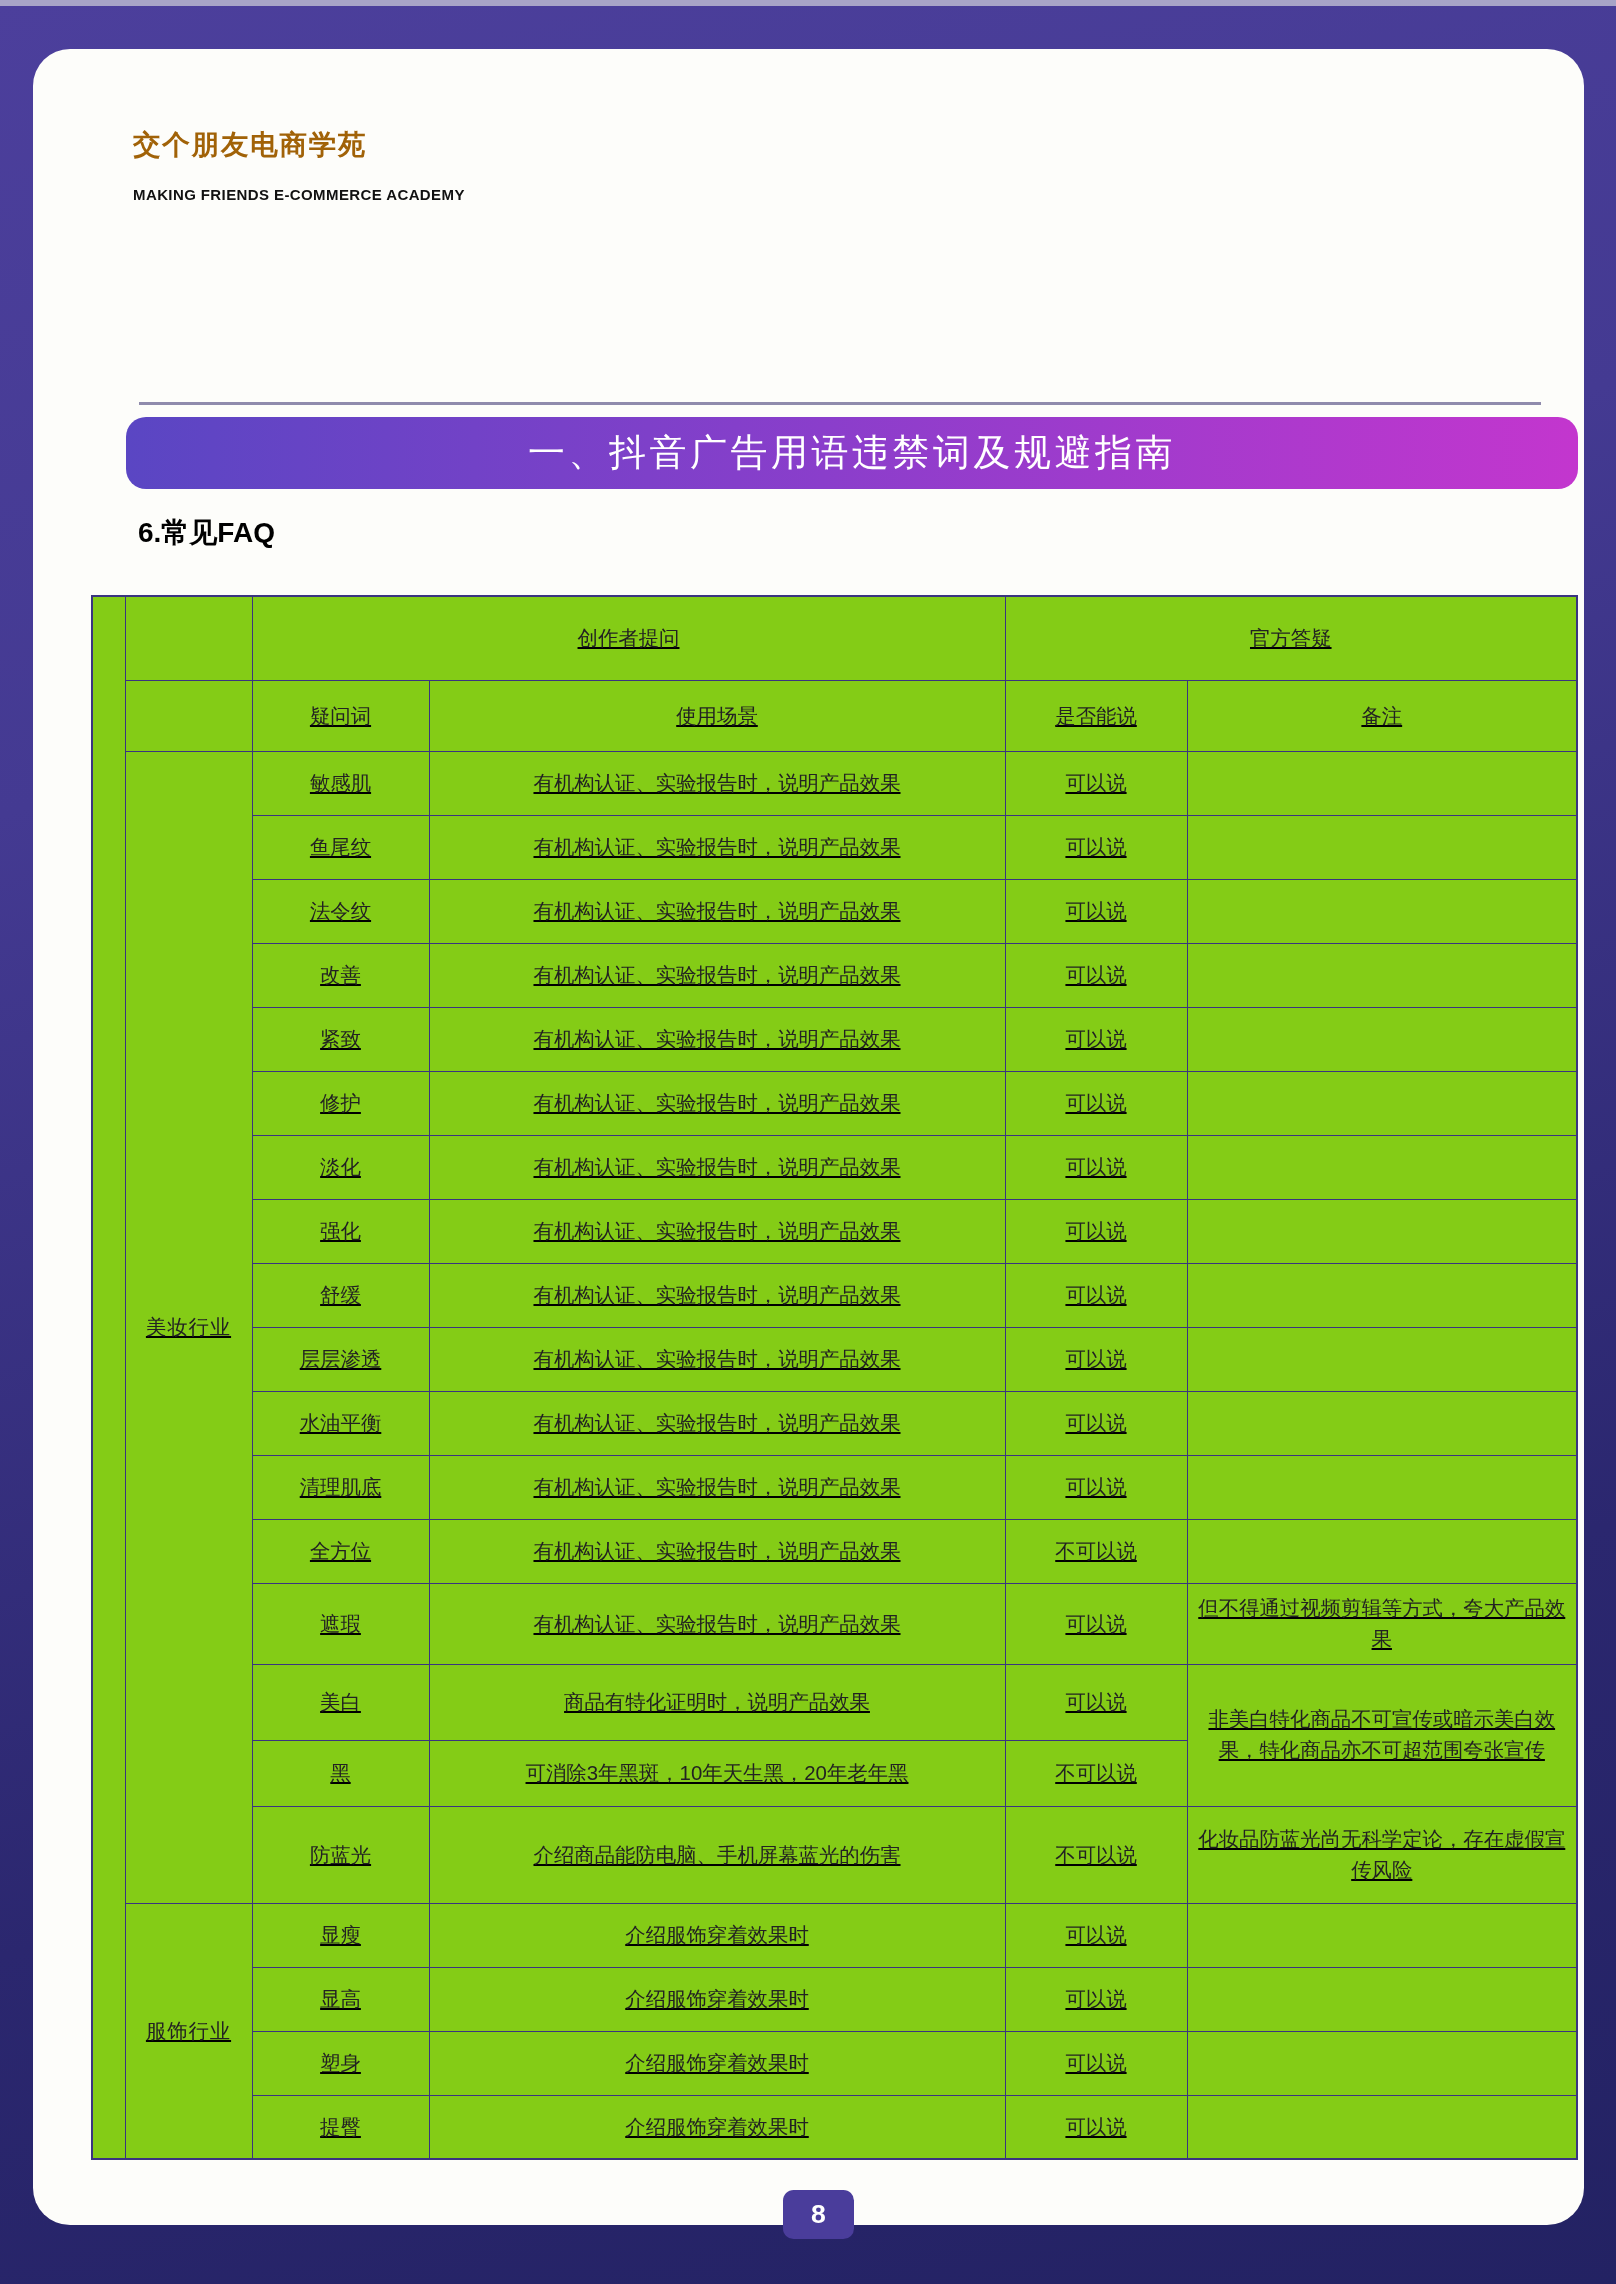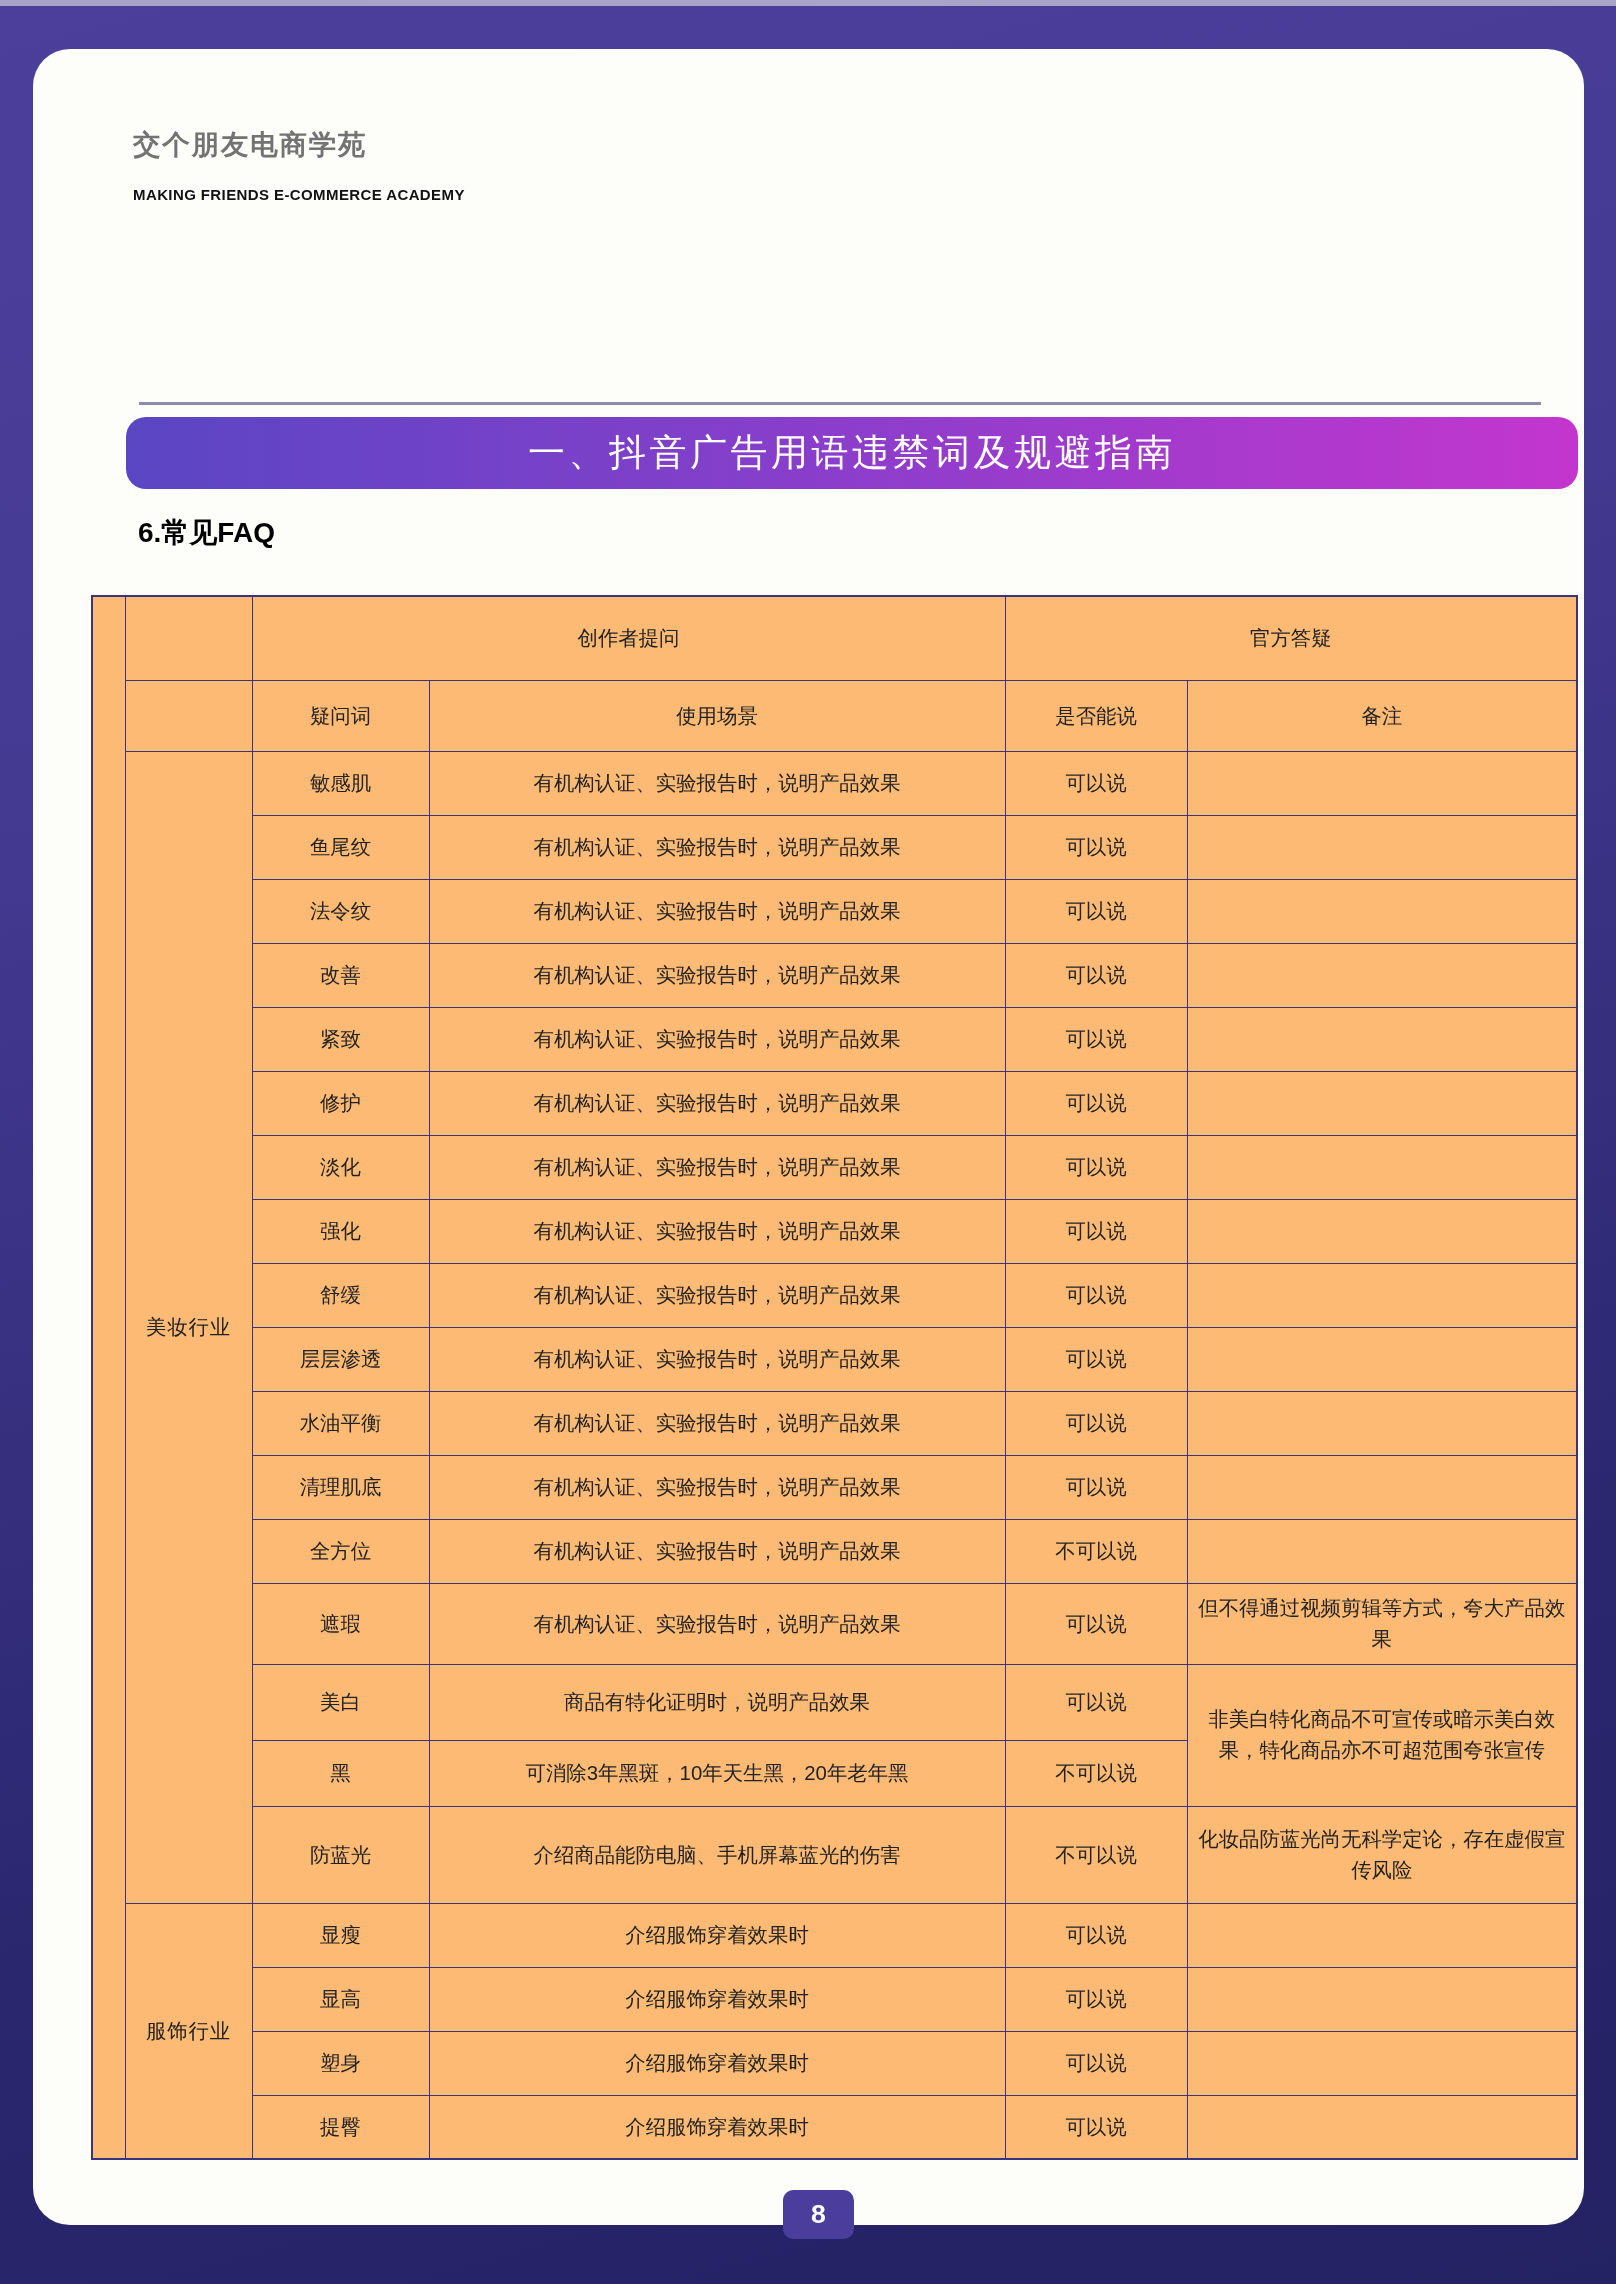--- a/index.html
+++ b/index.html
@@ -18,39 +18,40 @@
     position:relative;
     font-family:"Liberation Sans","DejaVu Sans",sans-serif;
     background:linear-gradient(165deg,var(--bg-from) 0%,#443a92 30%,#2b276f 72%,var(--bg-to) 100%);
   }
   .top-strip{position:absolute;left:0;top:0;width:1616px;height:6.2px;background:#b9b6cf;opacity:.85;}
   .card{
     position:absolute;left:33px;top:49px;width:1551px;height:2176px;
     background:#fdfdfa;border-radius:37px;
   }
   .logo{position:absolute;left:100px;top:78px;}
-  .logo-cn{font-size:27.5px;font-weight:bold;color:#737373;letter-spacing:1.8px;}
+  .logo-cn{font-size:27.5px;font-weight:bold;color:#a16207;letter-spacing:1.8px;}
   .logo-en{font-size:15px;font-weight:bold;color:#111;margin-top:23px;letter-spacing:0.4px;}
   .title{
     position:absolute;left:33px;top:205px;width:1551px;
     text-align:center;font-size:58px;font-weight:900;color:var(--accent);
     letter-spacing:2.7px;
   }
   .title-rule{position:absolute;left:106px;top:353px;width:1402px;height:2.7px;background:#8f8bac;}
   .banner{
     position:absolute;left:93px;top:368px;width:1452px;height:72px;border-radius:20px;
     background:linear-gradient(90deg,var(--banner-from) 0%,var(--banner-mid) 48%,var(--banner-to) 100%);
     color:#fff;font-size:37px;font-weight:normal;letter-spacing:3.5px;
     display:flex;align-items:center;justify-content:center;
   }
   .section{position:absolute;left:105px;top:465px;font-size:28px;font-weight:bold;color:#000000;text-align:center;}
   table.faq{
     position:absolute;left:58px;top:546px;width:1483px;
     border-collapse:collapse;table-layout:fixed;
-    background:#fdba74;
+    background:#84cc16;
+    text-decoration:underline;
   }
   table.faq td,table.faq th{
     border:1.8px solid var(--table-border);
     vertical-align:middle;text-align:center;
     font-size:20.4px;color:#222;font-weight:normal;
     padding:1.8px 5.3px;overflow:hidden;
   }
   table.faq{border:2.7px solid var(--table-border);}
   th.group-head{font-size:26.6px;font-weight:bold;color:#000;}
   th.col-head{font-size:21px;font-weight:normal;color:#2a2a2a;}

